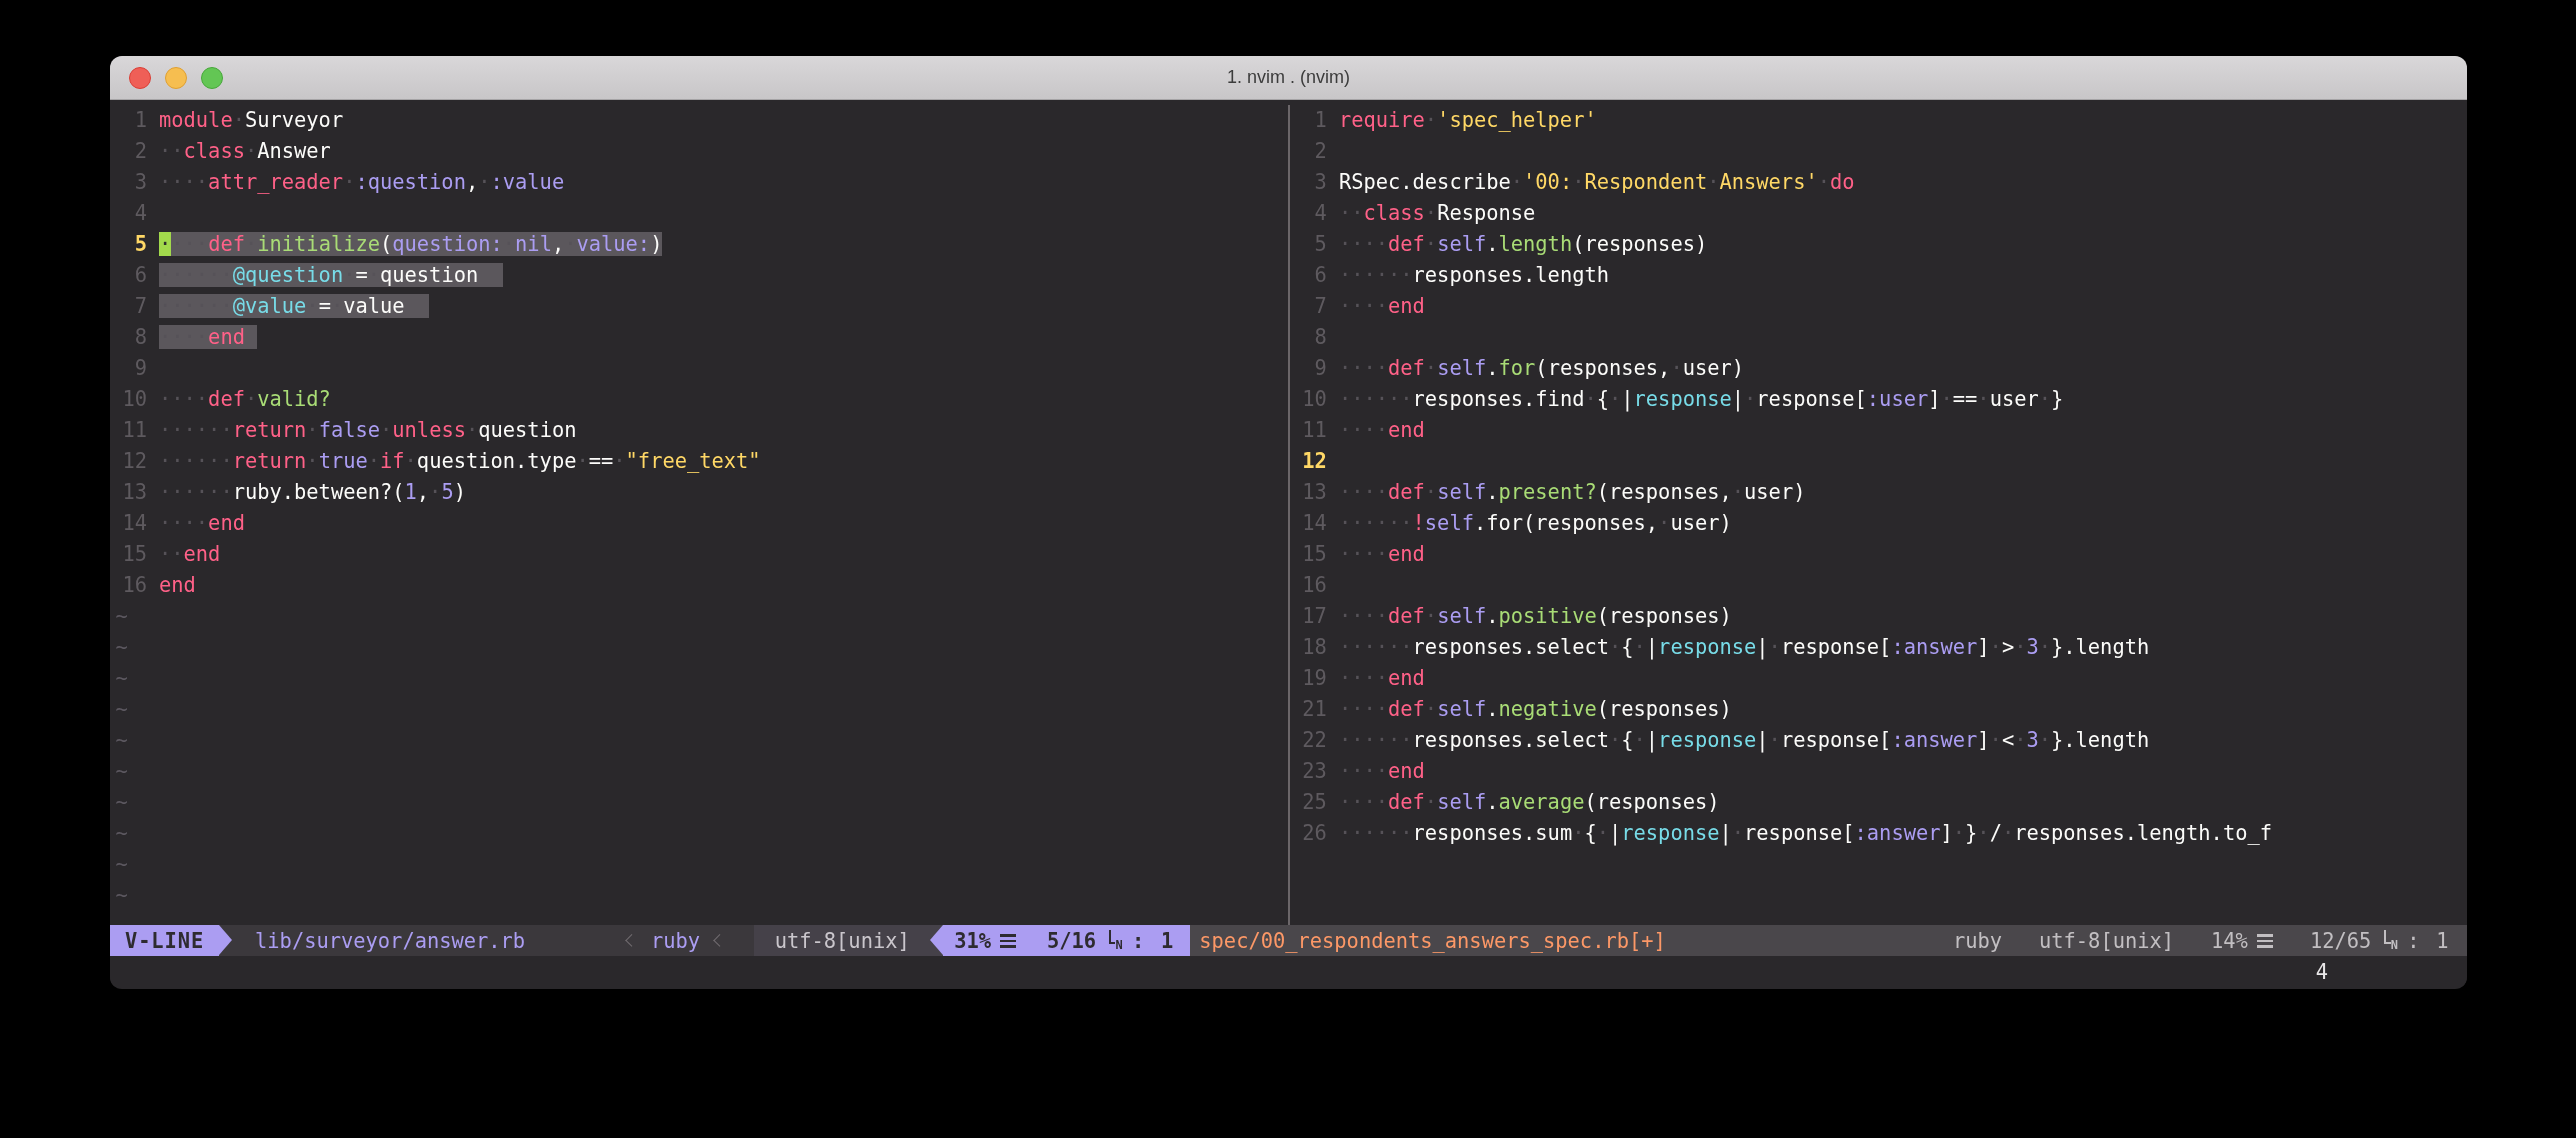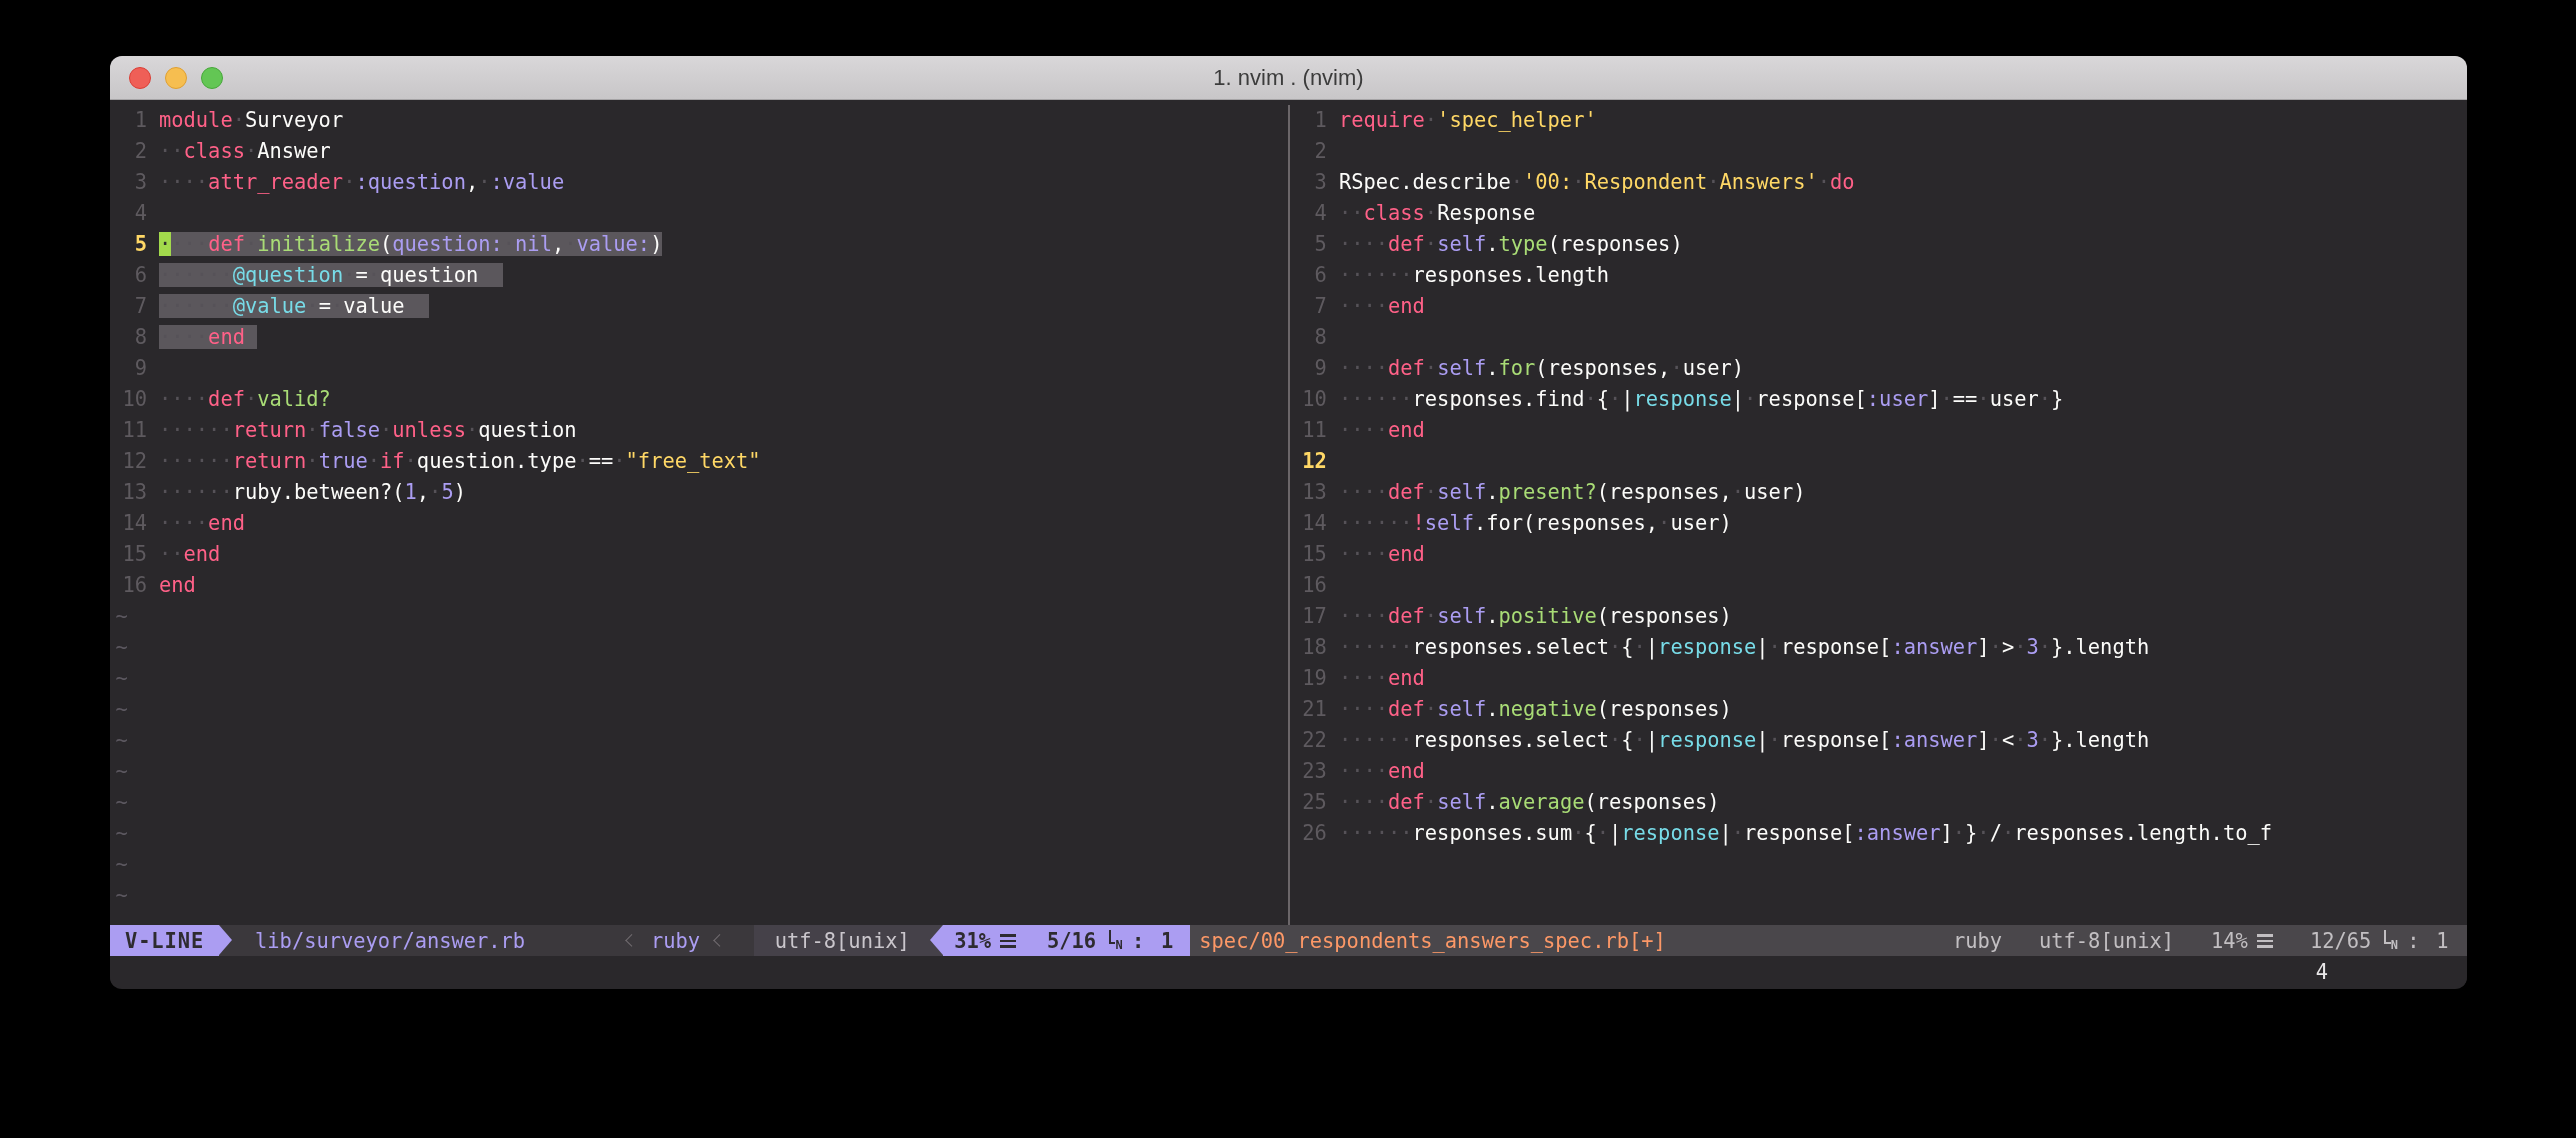--- a/index.html
+++ b/index.html
@@ -9,21 +9,21 @@
     --sl-accent:#ab9df2; --sl-dark:#2e2b30; --sl-inactive-bg:#4a474b; --sl-inactive-fg:#c2bfc2;
     --separator:#6b6669; --tilde:#5c5860;
   }
   *{margin:0;padding:0;box-sizing:border-box}
   html,body{background:#000}
   body{width:2576px;height:1138px;position:relative;font-family:"DejaVu Sans Mono",monospace}
   .window{position:absolute;left:110px;top:56px;width:2357px;height:933px;border-radius:12px;
     overflow:hidden;box-shadow:0 22px 74px rgba(0,0,0,.6);background:var(--bg)}
   .titlebar{height:44px;background:linear-gradient(#d9d7d9,#c8c6c8);border-bottom:0.9px solid #a5a3a5;
     position:relative;display:flex;align-items:center;justify-content:center}
-  .title{font-family:"Liberation Sans",sans-serif;font-size:22px;color:#3c3c3c}
+  .title{font-family:"Liberation Sans",sans-serif;font-size:18px;color:#3c3c3c}
   .lights{position:absolute;left:18.5px;top:0;height:44px;display:flex;align-items:center;gap:14px}
   .light{width:22px;height:22px;border-radius:50%}
   .light.r{background:#ef5f57;border:0.9px solid #da3e35}
   .light.y{background:#f6be50;border:0.9px solid #df9f31}
   .light.g{background:#63c654;border:0.9px solid #47a73a}
   .content{height:887px;background:var(--bg);display:flex;flex-direction:column}
   .panes{display:flex;flex:1;padding-top:4.6px;overflow:hidden}
   .pane{width:1178px;overflow:hidden}
   .pane.right{width:auto;flex:1}
   .vsep{width:1.9px;background:var(--separator)}
@@ -111,21 +111,21 @@
           <div class="row"><span class="tilde">~</span></div>
           <div class="row"><span class="tilde">~</span></div>
           <div class="row"><span class="tilde">~</span></div>
         </div>
       <div class="vsep"></div>
       <div class="pane right" id="pane-right">
           <div class="row"><span class="gut">1</span><span class="code"><span class="t-k">require</span><span class="t-w">·</span><span class="t-s">'spec_helper'</span></span></div>
           <div class="row"><span class="gut">2</span><span class="code"></span></div>
           <div class="row"><span class="gut">3</span><span class="code"><span class="t-t">RSpec.describe</span><span class="t-w">·</span><span class="t-s">'00:</span><span class="t-w">·</span><span class="t-s">Respondent</span><span class="t-w">·</span><span class="t-s">Answers'</span><span class="t-w">·</span><span class="t-k">do</span></span></div>
           <div class="row"><span class="gut">4</span><span class="code"><span class="t-w">··</span><span class="t-k">class</span><span class="t-w">·</span><span class="t-t">Response</span></span></div>
-          <div class="row"><span class="gut">5</span><span class="code"><span class="t-w">····</span><span class="t-k">def</span><span class="t-w">·</span><span class="t-y">self</span><span class="t-t">.</span><span class="t-f">type</span><span class="t-t">(responses)</span></span></div>
+          <div class="row"><span class="gut">5</span><span class="code"><span class="t-w">····</span><span class="t-k">def</span><span class="t-w">·</span><span class="t-y">self</span><span class="t-t">.</span><span class="t-f">length</span><span class="t-t">(responses)</span></span></div>
           <div class="row"><span class="gut">6</span><span class="code"><span class="t-w">······</span><span class="t-t">responses.length</span></span></div>
           <div class="row"><span class="gut">7</span><span class="code"><span class="t-w">····</span><span class="t-k">end</span></span></div>
           <div class="row"><span class="gut">8</span><span class="code"></span></div>
           <div class="row"><span class="gut">9</span><span class="code"><span class="t-w">····</span><span class="t-k">def</span><span class="t-w">·</span><span class="t-y">self</span><span class="t-t">.</span><span class="t-f">for</span><span class="t-t">(responses,</span><span class="t-w">·</span><span class="t-t">user)</span></span></div>
           <div class="row"><span class="gut">10</span><span class="code"><span class="t-w">······</span><span class="t-t">responses.find</span><span class="t-w">·</span><span class="t-t">{</span><span class="t-w">·</span><span class="t-t">|</span><span class="t-i">response</span><span class="t-t">|</span><span class="t-w">·</span><span class="t-t">response[</span><span class="t-y">:user</span><span class="t-t">]</span><span class="t-w">·</span><span class="t-t">==</span><span class="t-w">·</span><span class="t-t">user</span><span class="t-w">·</span><span class="t-t">}</span></span></div>
           <div class="row"><span class="gut">11</span><span class="code"><span class="t-w">····</span><span class="t-k">end</span></span></div>
           <div class="row"><span class="gut cur">12</span><span class="code"></span></div>
           <div class="row"><span class="gut">13</span><span class="code"><span class="t-w">····</span><span class="t-k">def</span><span class="t-w">·</span><span class="t-y">self</span><span class="t-t">.</span><span class="t-f">present?</span><span class="t-t">(responses,</span><span class="t-w">·</span><span class="t-t">user)</span></span></div>
           <div class="row"><span class="gut">14</span><span class="code"><span class="t-w">······</span><span class="t-k">!</span><span class="t-y">self</span><span class="t-t">.for(responses,</span><span class="t-w">·</span><span class="t-t">user)</span></span></div>
           <div class="row"><span class="gut">15</span><span class="code"><span class="t-w">····</span><span class="t-k">end</span></span></div>

